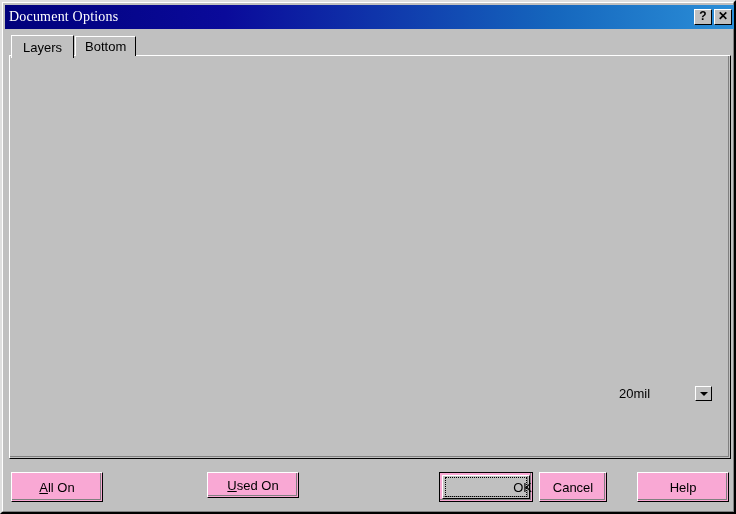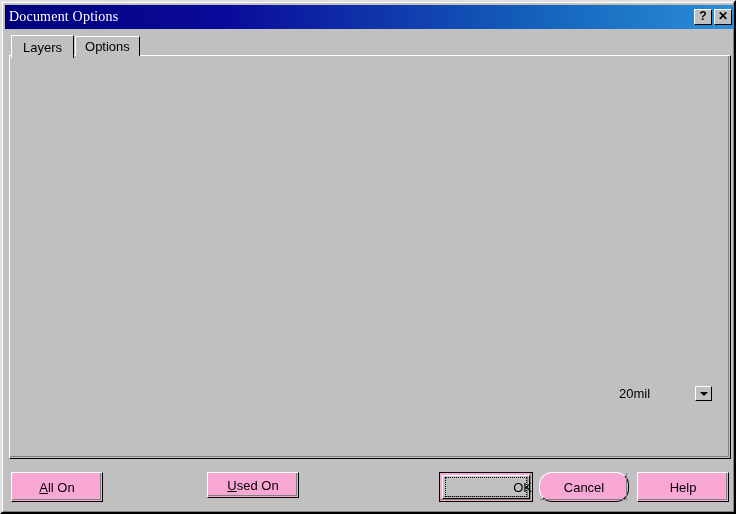--- a/index.html
+++ b/index.html
@@ -325,21 +325,21 @@
           <span>✕</span>
         </div>
     </div>
   </div>
 
   <div class="tabstrip">
     <div class="tab selected">
       <span>Layers</span>
     </div>
     <div class="tab inactive">
-      <span>Options</span>
+      <span>Bottom</span>
     </div>
   </div>
 
   <div class="tabpanel"></div>
 
   <div class="group-header" style="left:27px; top:72px; width:223px;">
     <span class="glabel"><u>S</u><span>ignal layers</span></span>
     <span class="gline"></span>
   </div>
 
@@ -464,20 +464,20 @@
   </div>
   <div class="btn" style="left:205px; top:470px; width:92px; height:26px;">
     <span class="lbl"><u>U</u><span>sed On</span></span>
   </div>
 
   <div class="btn default" style="left:437px; top:470px; width:94px; height:30px;justify-content:flex-end;">
     <span class="inner"></span>
     <span class="focus"></span>
     <span class="lbl">OK</span>
   </div>
-  <div class="btn" style="left:537px; top:470px; width:90px; height:30px;border-radius:13px;">
+  <div class="btn" style="left:537px; top:470px; width:68px; height:30px;">
     <span class="lbl">Cancel</span>
   </div>
   <div class="btn" style="left:635px; top:470px; width:92px; height:30px;">
     <span class="lbl">Help</span>
   </div>
 
 </div>
 
 </body></html>

